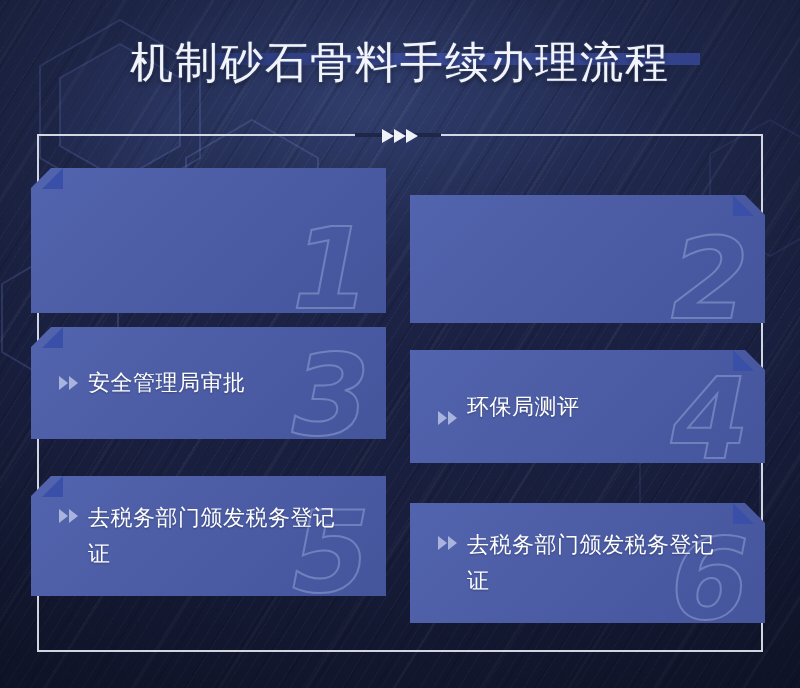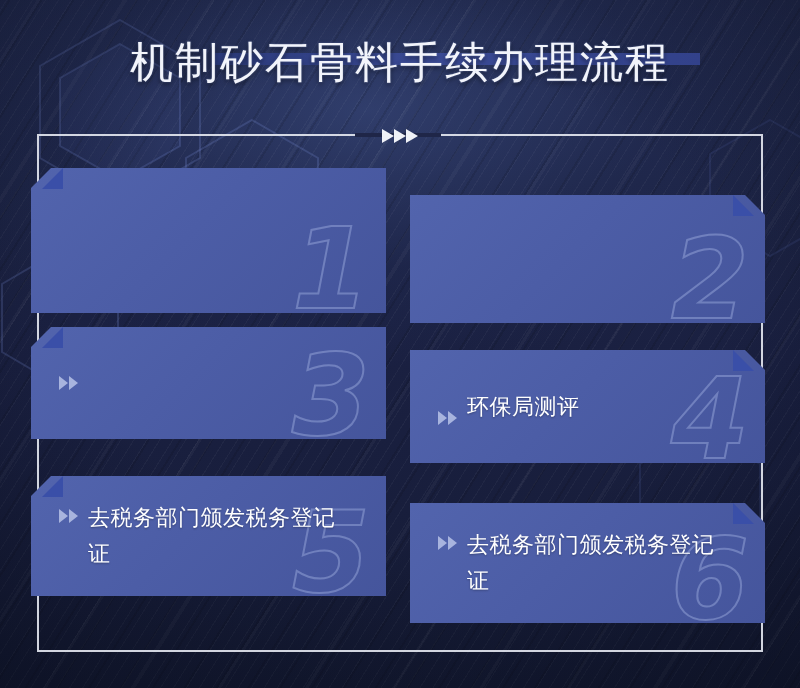--- a/index.html
+++ b/index.html
@@ -233,20 +233,21 @@
   <div class="box left" style="left:31px; top:327px; width:355px; height:112px;">
     <div class="notch left"></div>
     <div class="wmark">3</div>
     <div class="box-inner" style="align-items:center;">
       <svg class="bullet" style="margin-top:0;" width="20" height="14" viewBox="0 0 20 14">
         <g fill="#a8b4de">
             <polygon points="0,0 9,7 0,14"></polygon>
             <polygon points="10,0 19,7 10,14"></polygon>
           </g>
       </svg>
+      <div class="box-text">安全管理局审批</div>
     </div>
   </div>
 
   <div class="box right" style="left:410px; top:350px; width:355px; height:113px;">
     <div class="notch right"></div>
     <div class="wmark">4</div>
     <div class="box-inner" style="align-items:flex-end;">
       <svg class="bullet" style="margin-top:0;" width="20" height="14" viewBox="0 0 20 14">
         <g fill="#a8b4de">
             <polygon points="0,0 9,7 0,14"></polygon>

